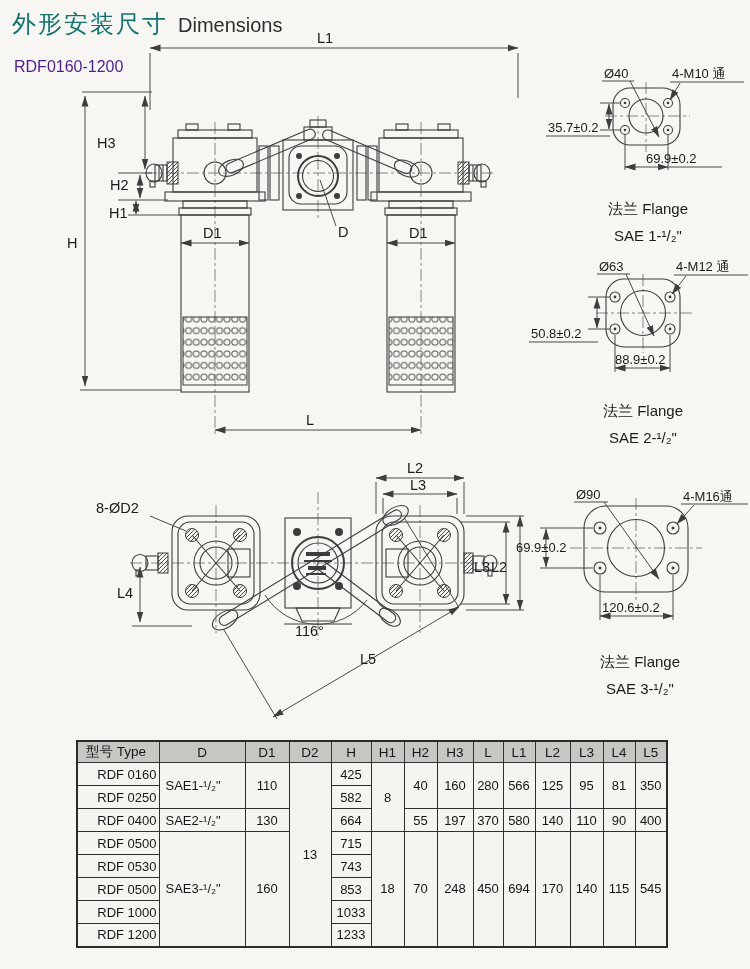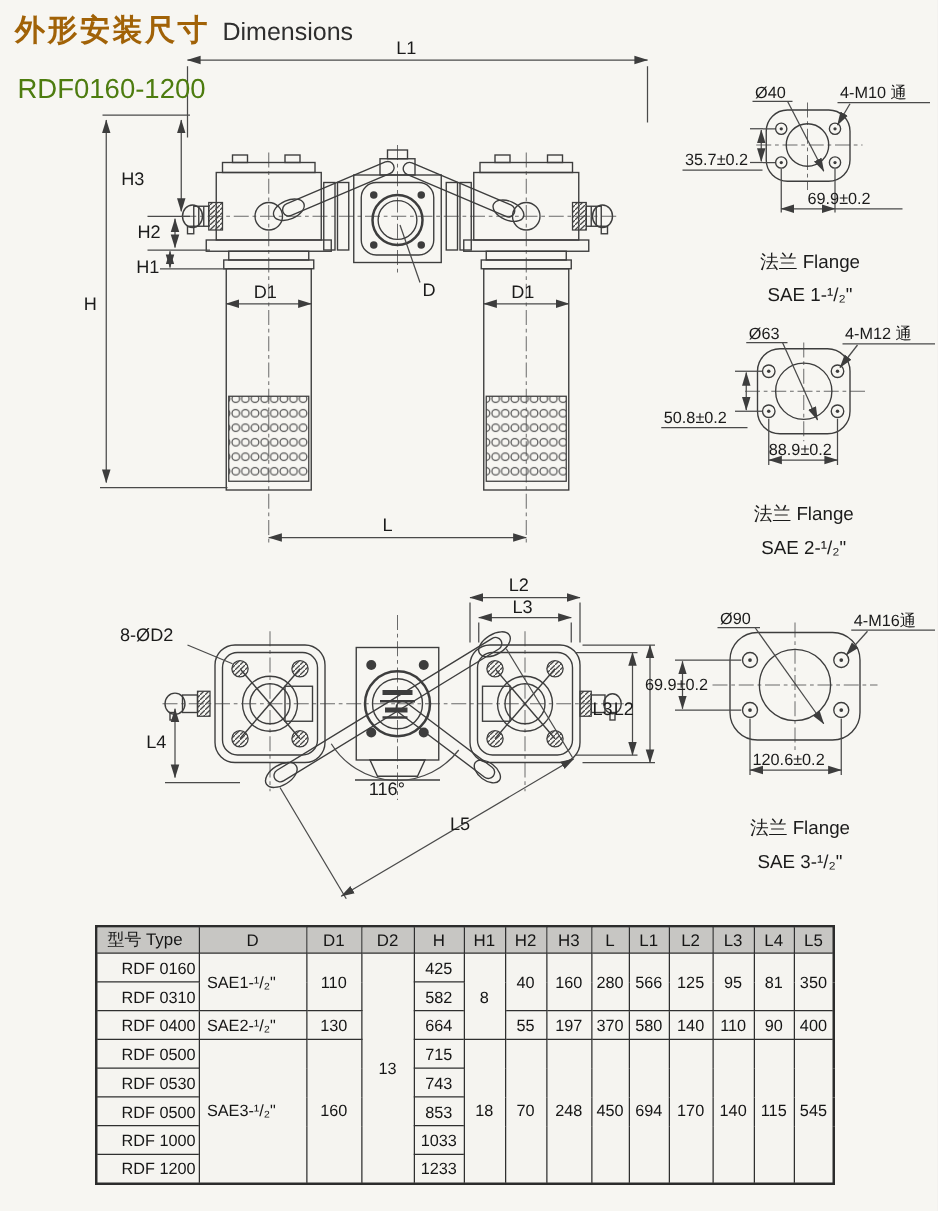--- a/index.html
+++ b/index.html
@@ -1,21 +1,21 @@
 <!DOCTYPE html>
 <html><head>
 <meta charset="utf-8">
 <style>
   html,body{margin:0;padding:0;}
   body{background:#e9e8e5;font-family:"Liberation Sans","DejaVu Sans",sans-serif;}
   .page{position:relative;width:750px;height:969px;background:#f7f6f2;overflow:hidden;color:#1b1b1b;}
   .titlebar{position:absolute;left:12px;top:8px;white-space:nowrap;}
-  .title-zh{font-size:24px;font-weight:bold;letter-spacing:2px;color:#a16207;}
+  .title-zh{font-size:24px;font-weight:normal;letter-spacing:2px;color:#0f766e;}
   .title-en{font-size:20px;color:#2e2e2e;margin-left:10px;}
-  .model-label{position:absolute;left:14px;top:58px;font-size:22px;color:#4d7c0f;}
+  .model-label{position:absolute;left:14px;top:58px;font-size:16px;color:#4c1d95;}
   svg text{font-family:"Liberation Sans","DejaVu Sans",sans-serif;fill:#1b1b1b;}
   .ln{stroke:#3d3d3d;fill:none;stroke-width:1.1;}
   .lnb{stroke:#3d3d3d;fill:none;stroke-width:2;}
   .dim{stroke:#4a4a4a;fill:none;stroke-width:1;}
   .cl{stroke:#6a6a6a;fill:none;stroke-width:.8;stroke-dasharray:12 3 3 3;}
   .dl{font-size:14.5px;}
   .tol{font-size:13px;}
   .cap{font-size:15px;}
   .boltfill{fill:url(#hatch);stroke:#3d3d3d;stroke-width:1;}
   .solid{fill:#3d3d3d;stroke:none;}
@@ -416,21 +416,21 @@
         <td rowspan="2">40</td>
         <td rowspan="2">160</td>
         <td rowspan="2">280</td>
         <td rowspan="2">566</td>
         <td rowspan="2">125</td>
         <td rowspan="2">95</td>
         <td rowspan="2">81</td>
         <td rowspan="2">350</td>
       </tr>
       <tr>
-        <td class="cell-type">RDF 0310</td>
+        <td class="cell-type">RDF 0250</td>
         <td>582</td>
       </tr>
       <tr>
         <td class="cell-type">RDF 0400</td>
         <td class="cell-d">SAE2-¹/₂"</td>
         <td>130</td>
         <td>664</td>
         <td>55</td>
         <td>197</td>
         <td>370</td>

